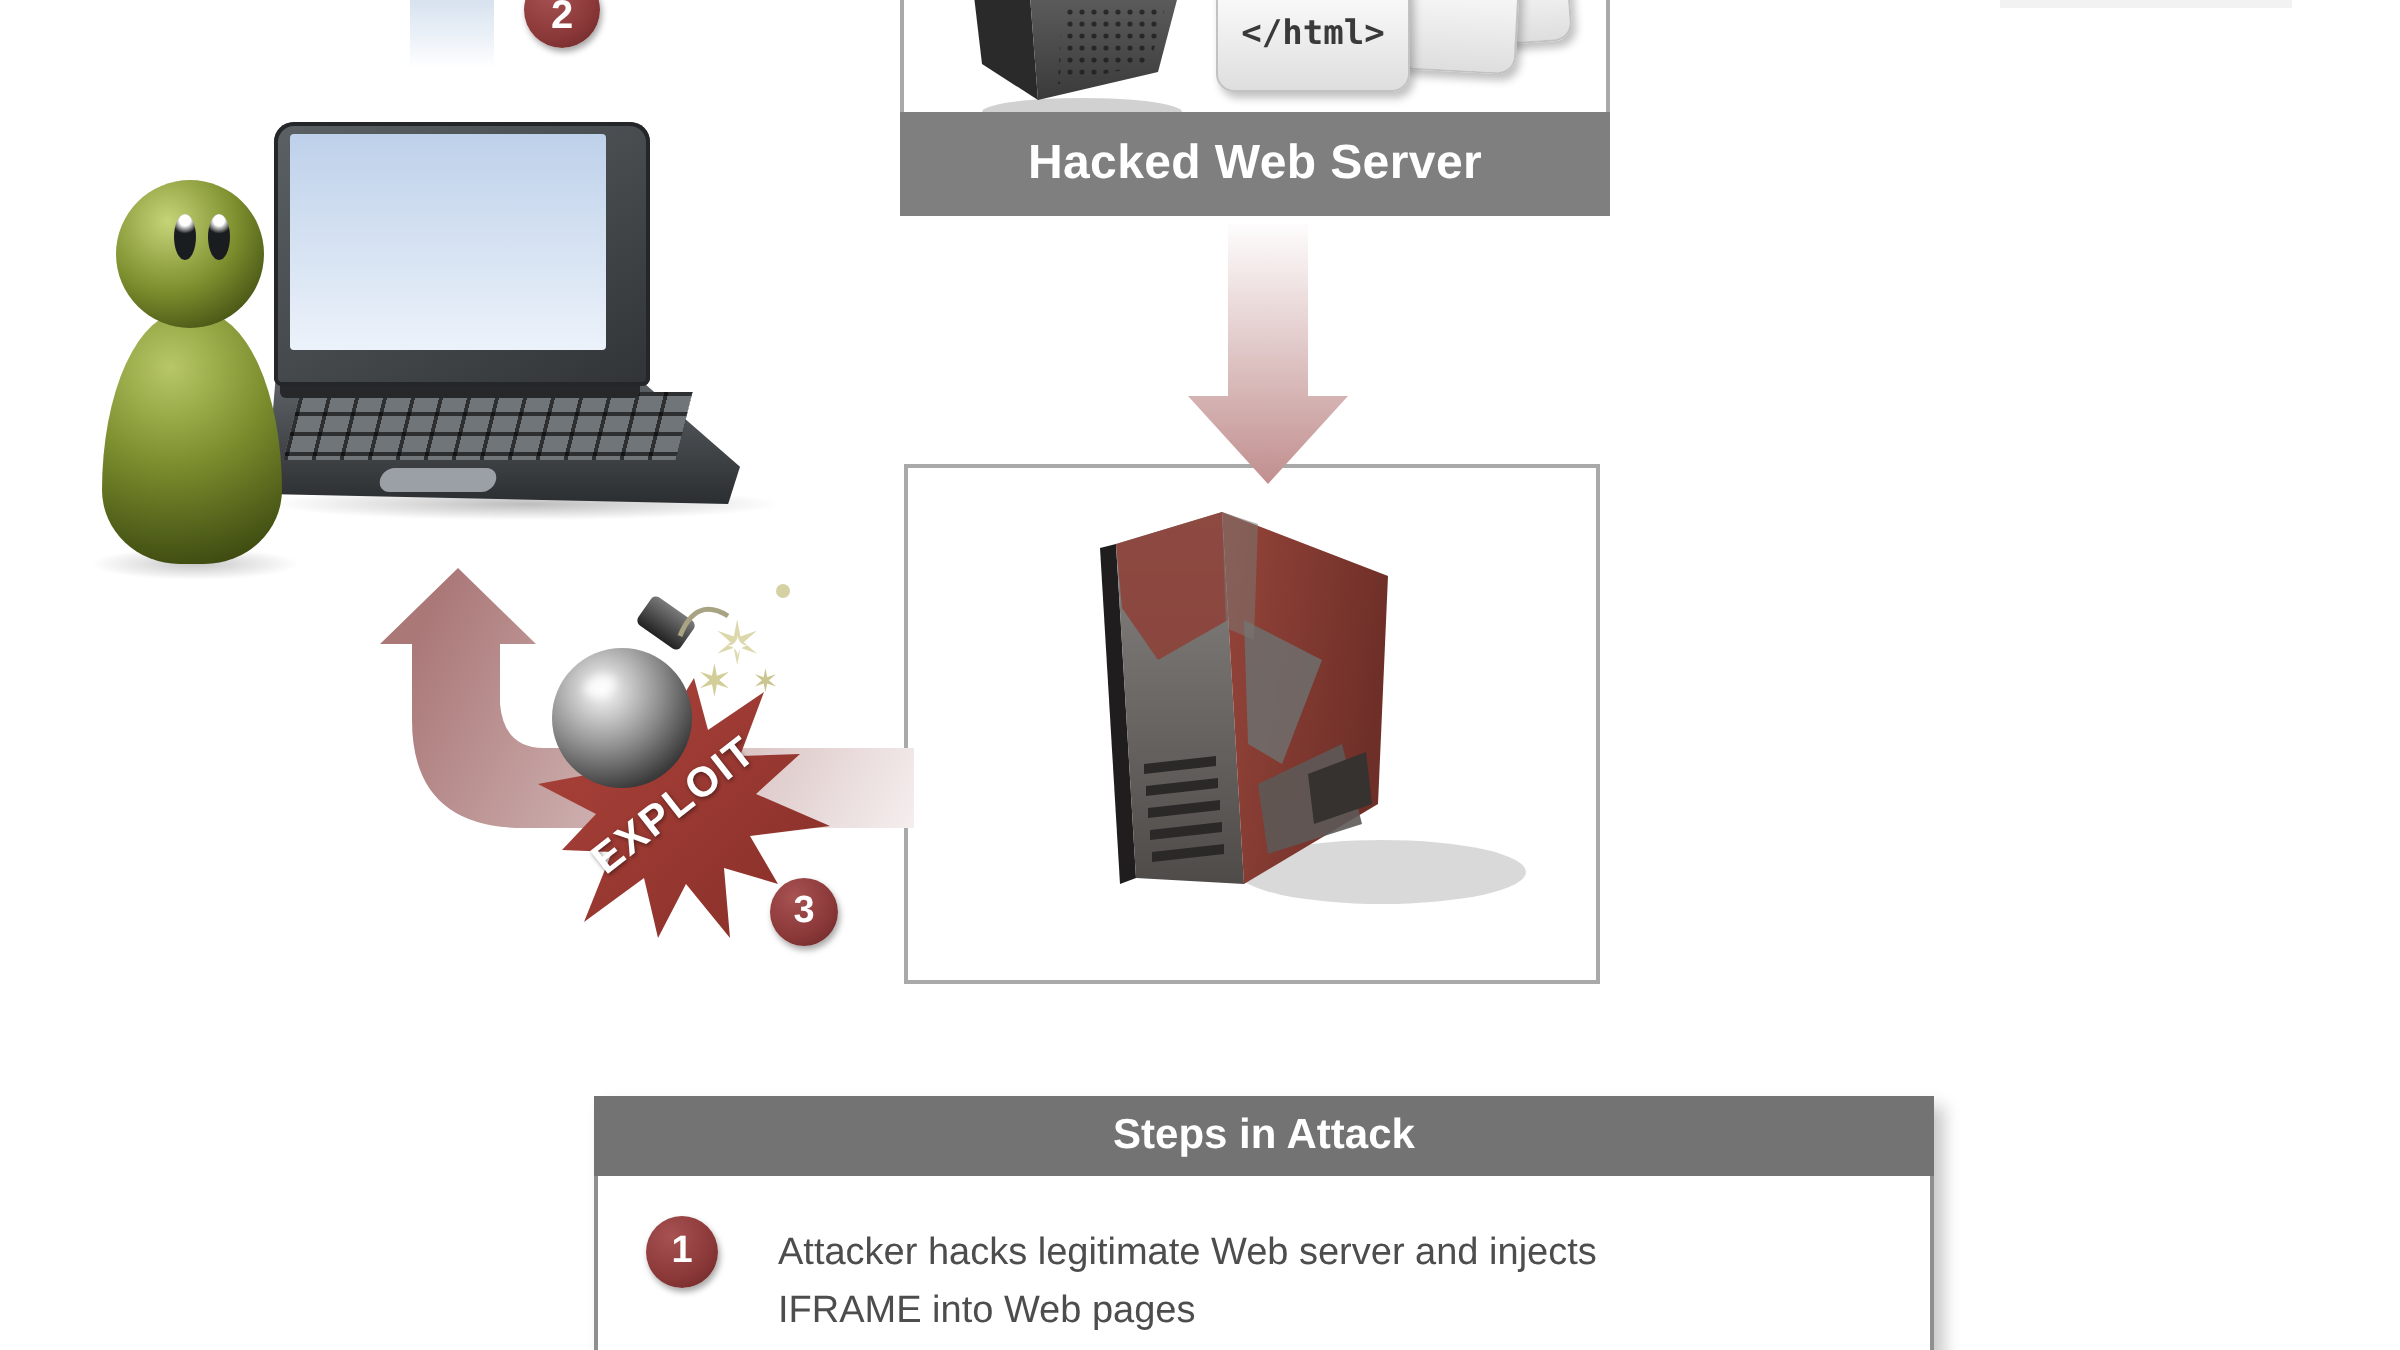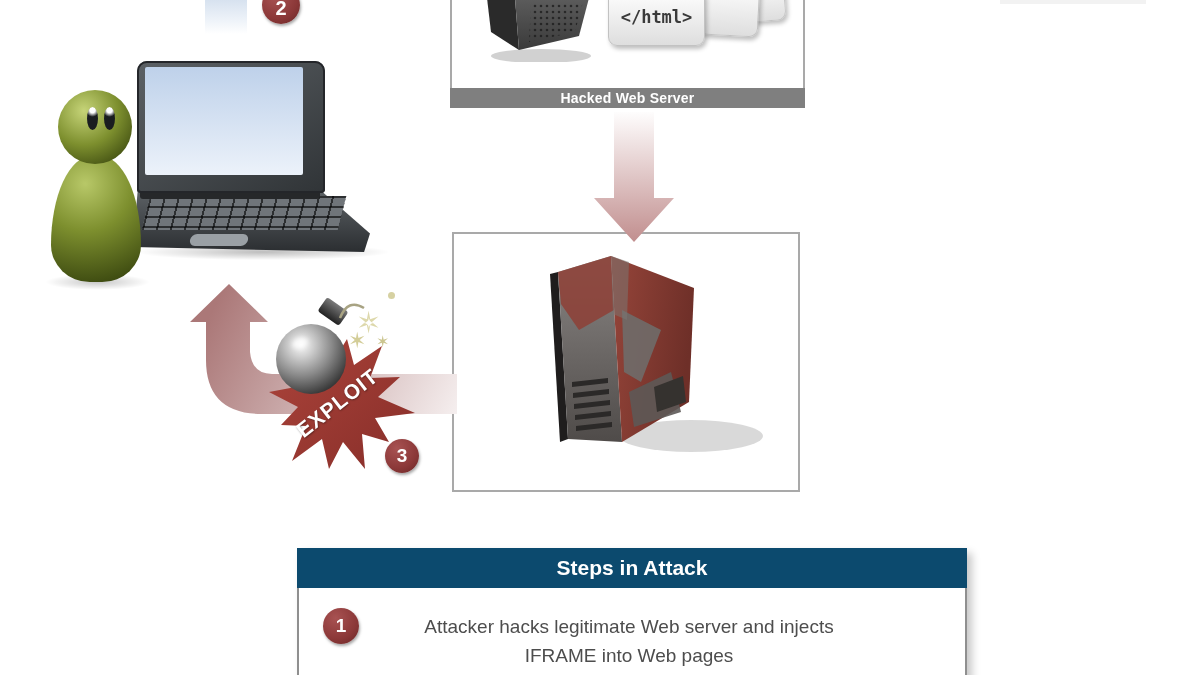--- a/index.html
+++ b/index.html
@@ -1,22 +1,22 @@
 <!DOCTYPE html>
 <html><head>
 <meta charset="utf-8">
 <style>
   html,body{margin:0;padding:0;background:#fff;}
   .stage{position:relative;width:1200px;height:675px;background:#ffffff;overflow:hidden;
          font-family:"Liberation Sans",sans-serif;}
 
   
   .panel{position:absolute;background:#ffffff;border:2px solid #a9a9a9;box-sizing:border-box;}
-  .banner{position:absolute;left:-2px;right:-2px;bottom:-2px;height:20px;background:#7f7f7f;
-          color:#ffffff;font-weight:bold;font-size:14px;display:flex;align-items:center;
+  .banner{position:absolute;left:-2px;right:-2px;bottom:-2px;height:52px;background:#7f7f7f;
+          color:#ffffff;font-weight:bold;font-size:24px;display:flex;align-items:center;
           justify-content:center;letter-spacing:.2px;}
 
   
   .badge{position:absolute;border-radius:50%;color:#fff;font-weight:bold;display:flex;
          align-items:center;justify-content:center;
          background:radial-gradient(circle at 35% 28%,#a85252,#8b3838 60%,#6c2828 95%);
          box-shadow:1px 2px 3px rgba(0,0,0,.35);}
   .badge-2{left:262px;top:-14px;width:38px;height:38px;font-size:20px;padding-top:6px;box-sizing:border-box;}
   .badge-3{left:385px;top:439px;width:34px;height:34px;font-size:19px;}
 
@@ -89,28 +89,28 @@
   .spark{position:absolute;color:#ddd8ab;line-height:1;}
   .spark-1{left:6px;top:16px;font-size:30px;}
   .spark-2{left:-2px;top:38px;font-size:22px;color:#d3cd98;}
   .spark-3{left:26px;top:42px;font-size:16px;color:#cbc58f;}
   .spark-core{left:13px;top:24px;font-size:14px;color:#ffffff;}
   .spark-dot{position:absolute;left:38px;top:0;width:7px;height:7px;border-radius:50%;background:#d6d1a2;}
 
   
   .steps{position:absolute;left:297px;top:548px;width:670px;height:132px;
          box-shadow:5px 5px 8px rgba(0,0,0,.22);}
-  .steps-header{position:absolute;left:0;top:0;width:100%;height:40px;background:#0c4a6e;
+  .steps-header{position:absolute;left:0;top:0;width:100%;height:40px;background:#737373;
                 color:#fff;font-weight:bold;font-size:21px;display:flex;align-items:center;
                 justify-content:center;}
   .steps-body{position:absolute;left:0;top:40px;width:100%;height:92px;background:#ffffff;
               border:2px solid #8f8f8f;border-top:none;box-sizing:border-box;}
   .badge-1{left:24px;top:20px;width:36px;height:36px;font-size:19px;}
   .step-text{position:absolute;left:90px;top:24px;width:480px;font-size:19px;line-height:29px;
-             color:#4d4d4d;text-align:center;}
+             color:#4d4d4d;}
 </style>
 </head>
 <body>
 
 <div class="stage">
 
   <div class="blue-strip"></div>
   <div class="badge badge-2">
     <span>2</span>
   </div>

